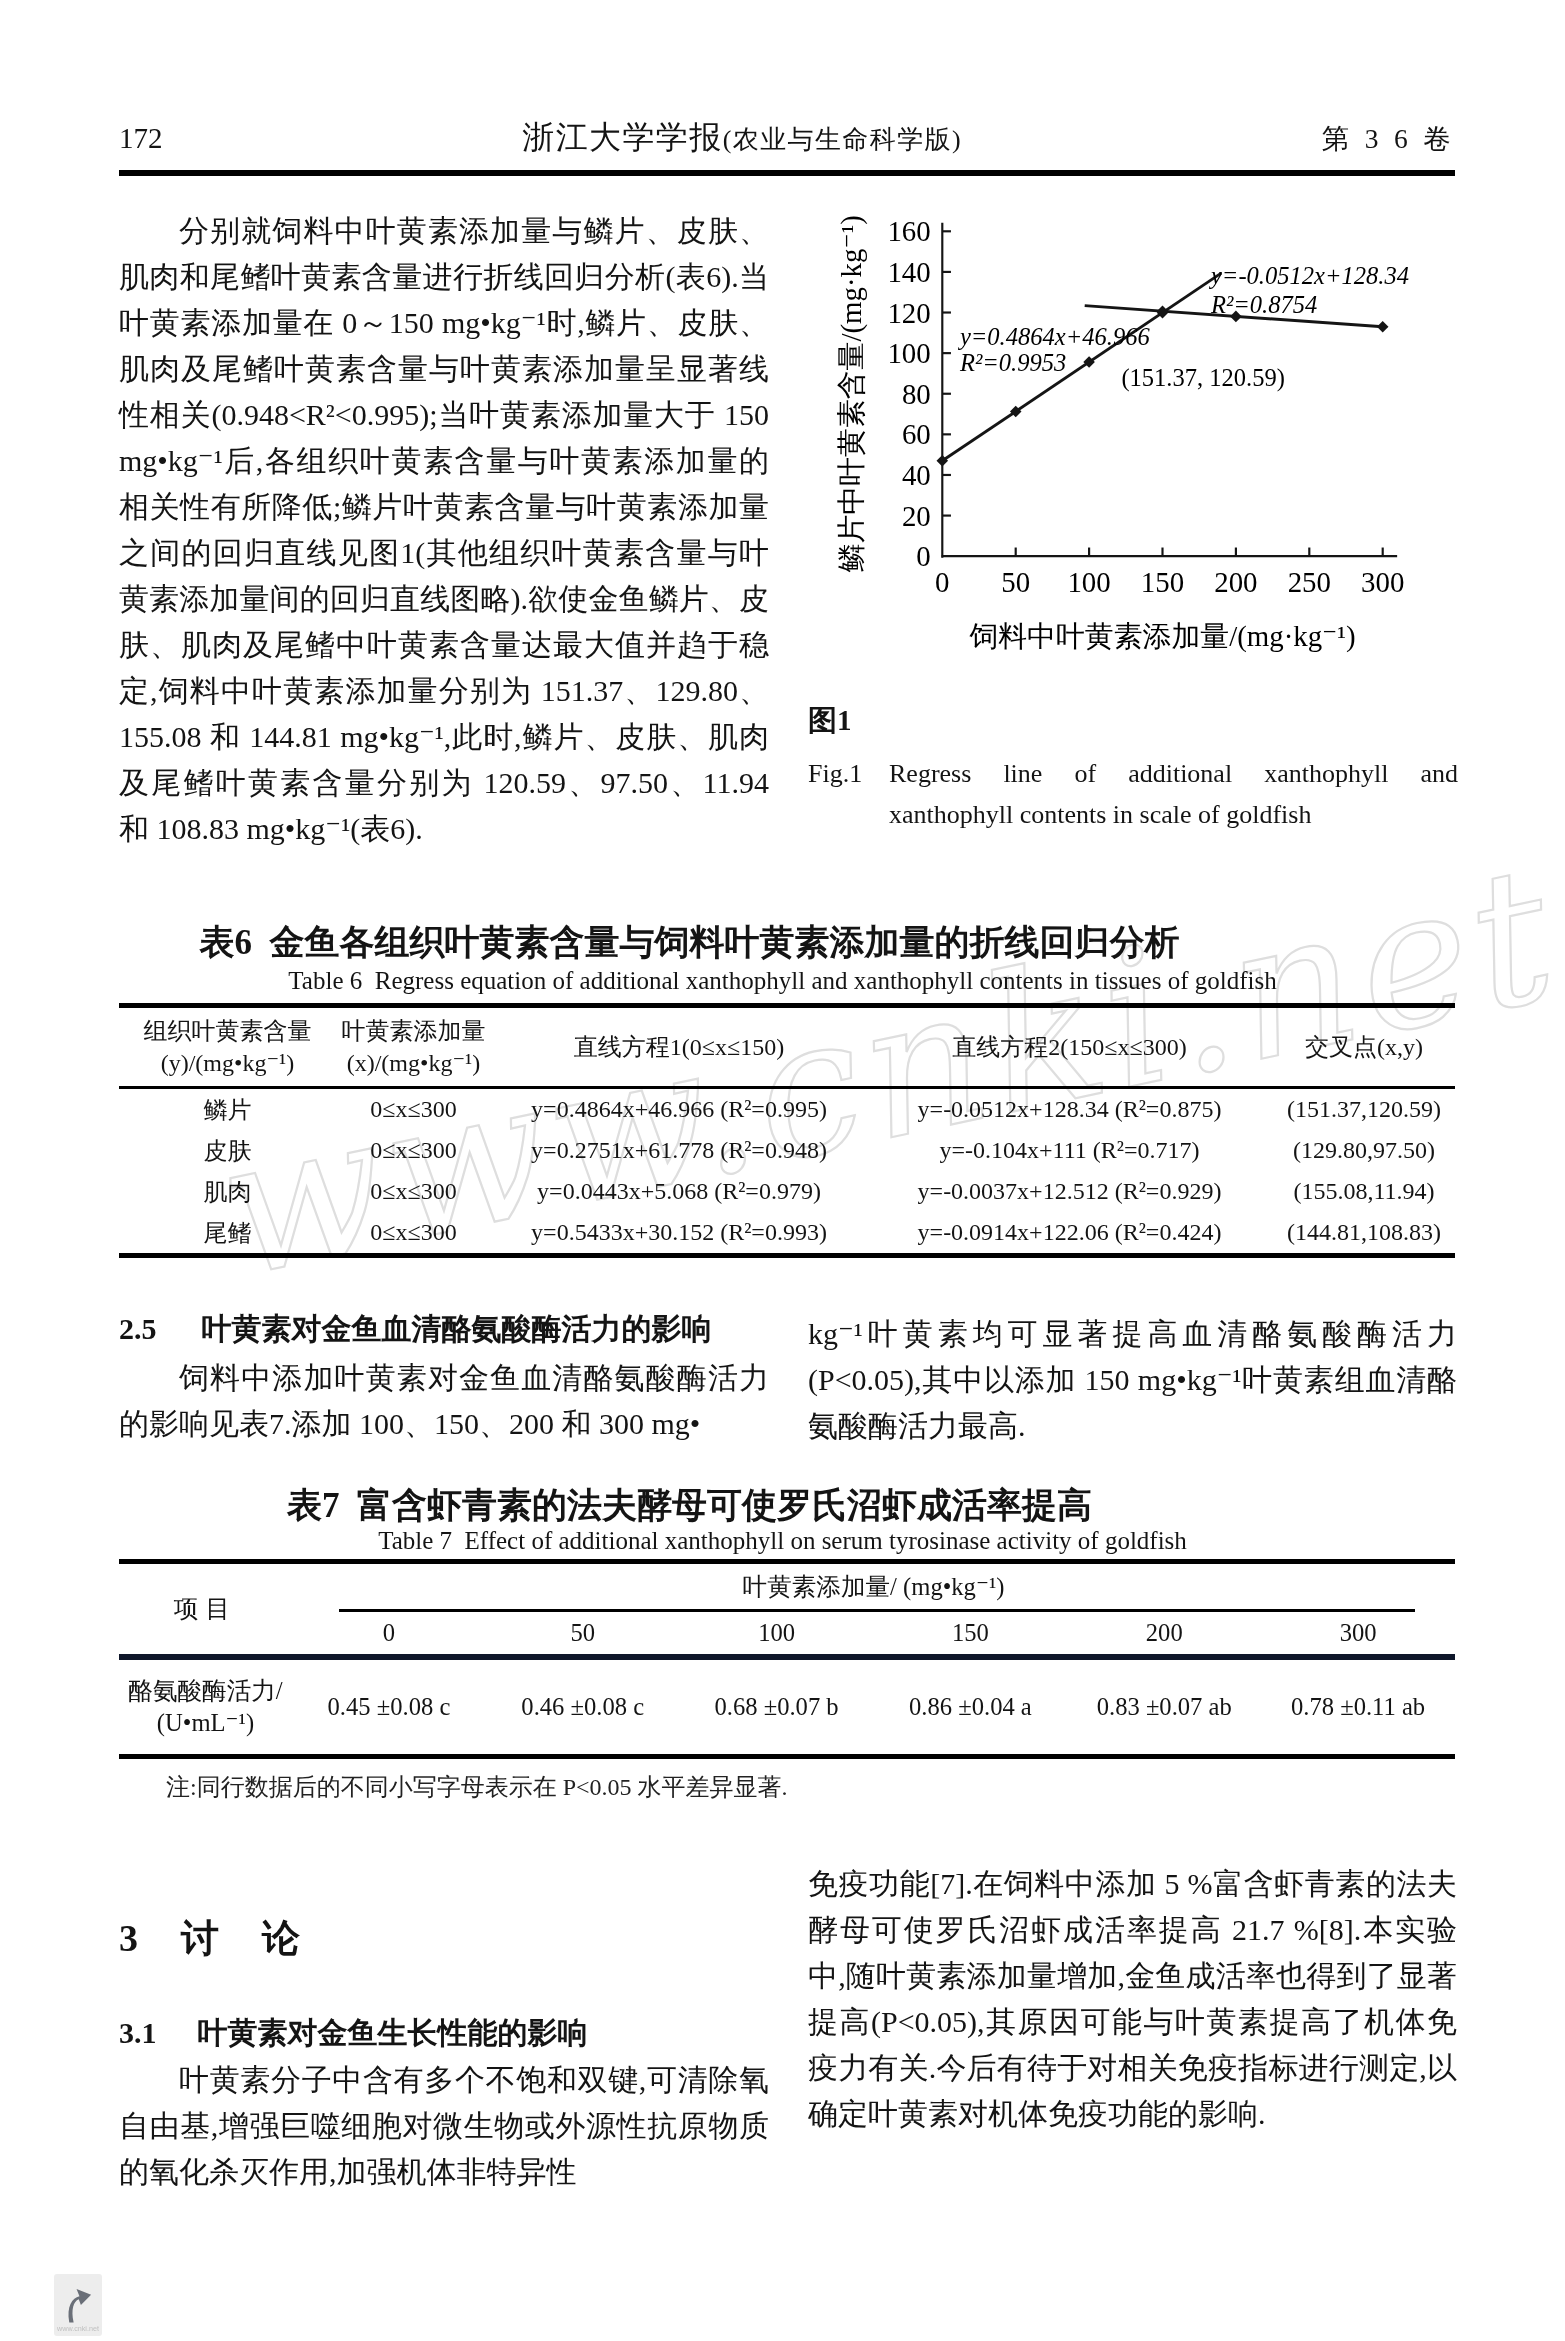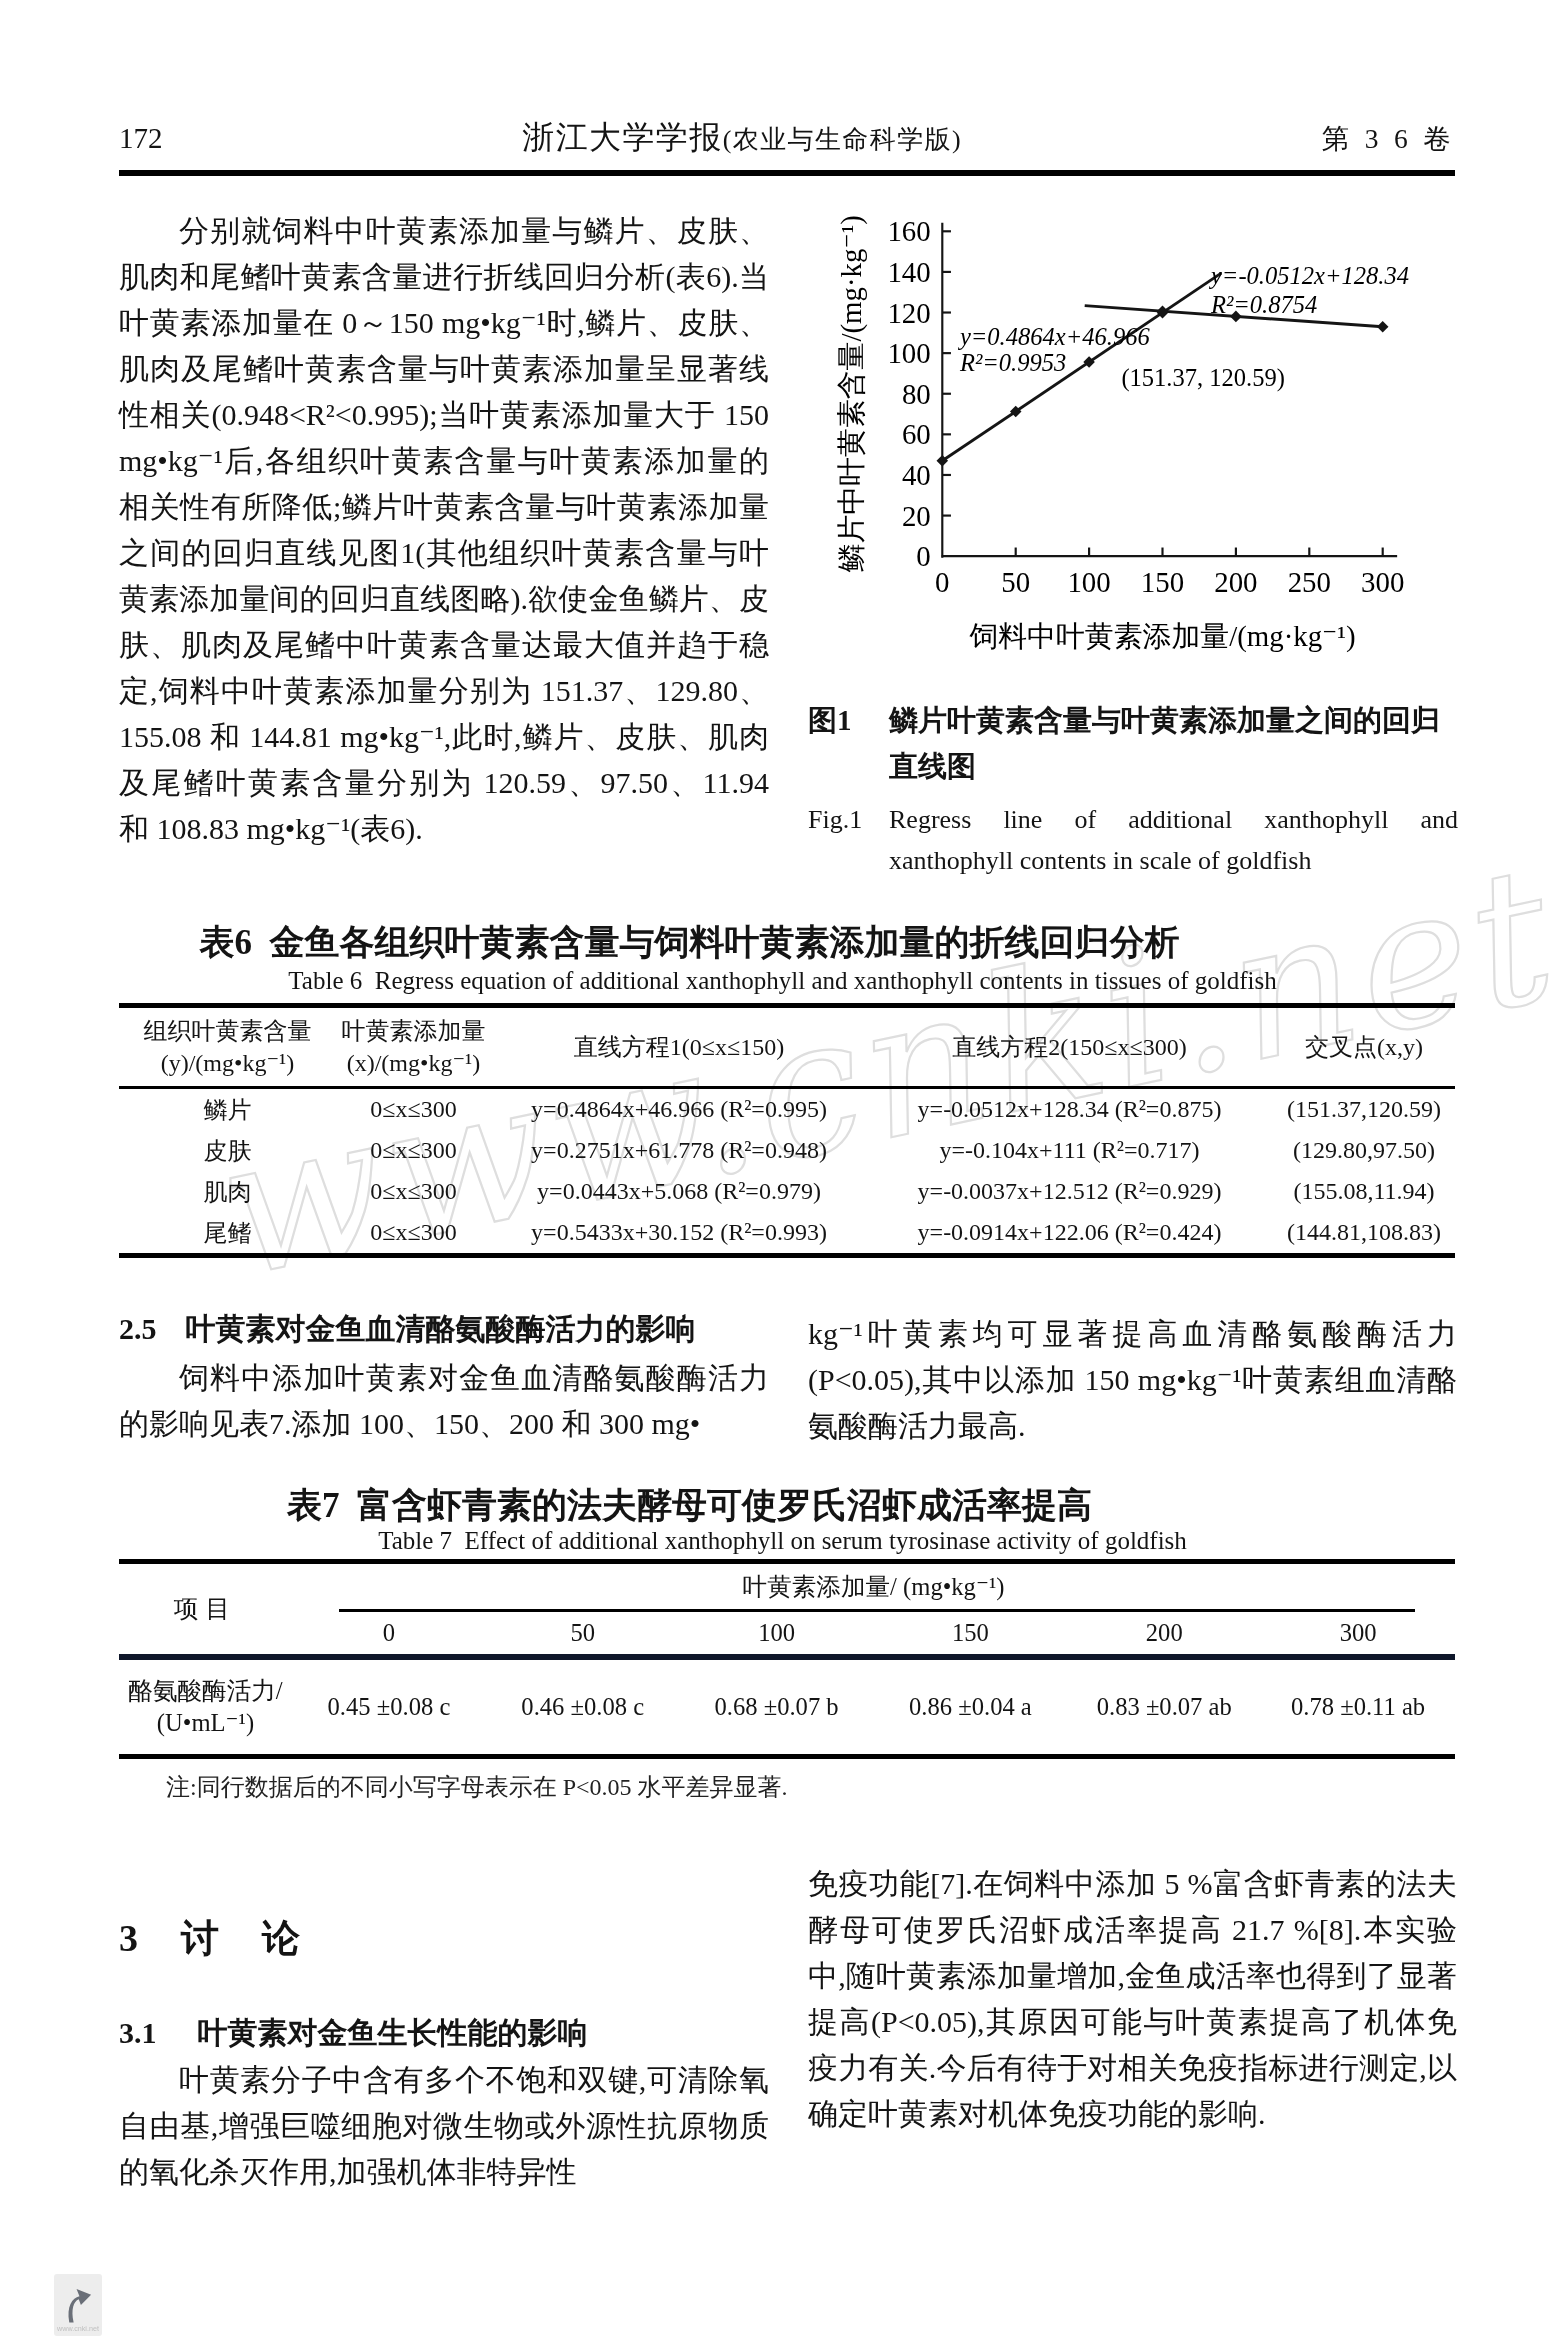--- a/index.html
+++ b/index.html
@@ -50,21 +50,21 @@
   .t7 .data{display:grid;grid-template-columns:173px repeat(6,1fr);align-items:center;height:94px;text-align:center;}
   .t7 .rowlab{line-height:32px;}
   .note{left:166px;top:1771px;width:1228px;font-size:24px;color:#222;}
   
   .h3d{left:119px;top:1913px;font-size:38px;font-weight:bold;}
   .h3d .lab{margin-right:43px;}
   .h3d .tt{letter-spacing:43px;}
   .h31{left:119px;top:2013px;font-size:30px;font-weight:bold;}
   .h31 .lab{margin-right:41px;}
   .h25{left:119px;top:1309px;font-size:30px;font-weight:bold;}
-  .h25 .lab{margin-right:29px;}
+  .h25 .lab{margin-right:45px;}
   
   .flogo{left:54px;top:2274px;width:48px;height:62px;background:#ededed;border-radius:2.9px;
          display:flex;flex-direction:column;align-items:center;justify-content:flex-end;}
   .flogo .url{font-size:7.2px;color:#c0c0c0;margin-bottom:2.9px;font-family:"Liberation Sans",sans-serif;}
   .ftxt{left:119px;top:2296px;width:1336px;text-align:center;font-style:italic;font-size:27px;color:#9a9a9a;}
   .ftxt .gap{display:inline-block;width:33px;}
 </style>
 </head>
 <body>
 
@@ -130,21 +130,20 @@
         <text x="522.0999999999999" y="137.5" font-size="34" font-family="&quot;Liberation Serif&quot;,&quot;DejaVu Serif&quot;,serif" font-style="italic">R²=0.8754</text>
         <text x="398.06666666666666" y="238.75" font-size="34" font-family="&quot;Liberation Serif&quot;,&quot;DejaVu Serif&quot;,serif" font-style="normal">(151.37, 120.59)</text>
         <text x="455" y="600" text-anchor="middle" font-size="40" font-family="&quot;Liberation Serif&quot;,&quot;DejaVu Serif&quot;,serif">饲料中叶黄素添加量/(mg·kg⁻¹)</text>
         <text x="38" y="250" text-anchor="middle" font-size="40" font-family="&quot;Liberation Serif&quot;,&quot;DejaVu Serif&quot;,serif" transform="rotate(-90 38 250)">鳞片中叶黄素含量/(mg·kg⁻¹)</text>
       </svg>
   </div>
 
   <div class="abs figcap z">
     <div class="cn">
       <span class="lab">图1</span>
-      <span>鳞片叶黄素含量与叶黄素添加量之间的回归直线图</span>
     </div>
     <div class="en">
       <span class="lab">Fig.1</span>
       <span>Regress line of additional xanthophyll and xanthophyll contents in scale of goldfish</span>
     </div>
   </div>
 
   <div class="abs ttl-cn z" style="top:919px;left:0;">
     <span>表6</span>&nbsp;&nbsp;<span>金鱼各组织叶黄素含量与饲料叶黄素添加量的折线回归分析</span>
   </div>

